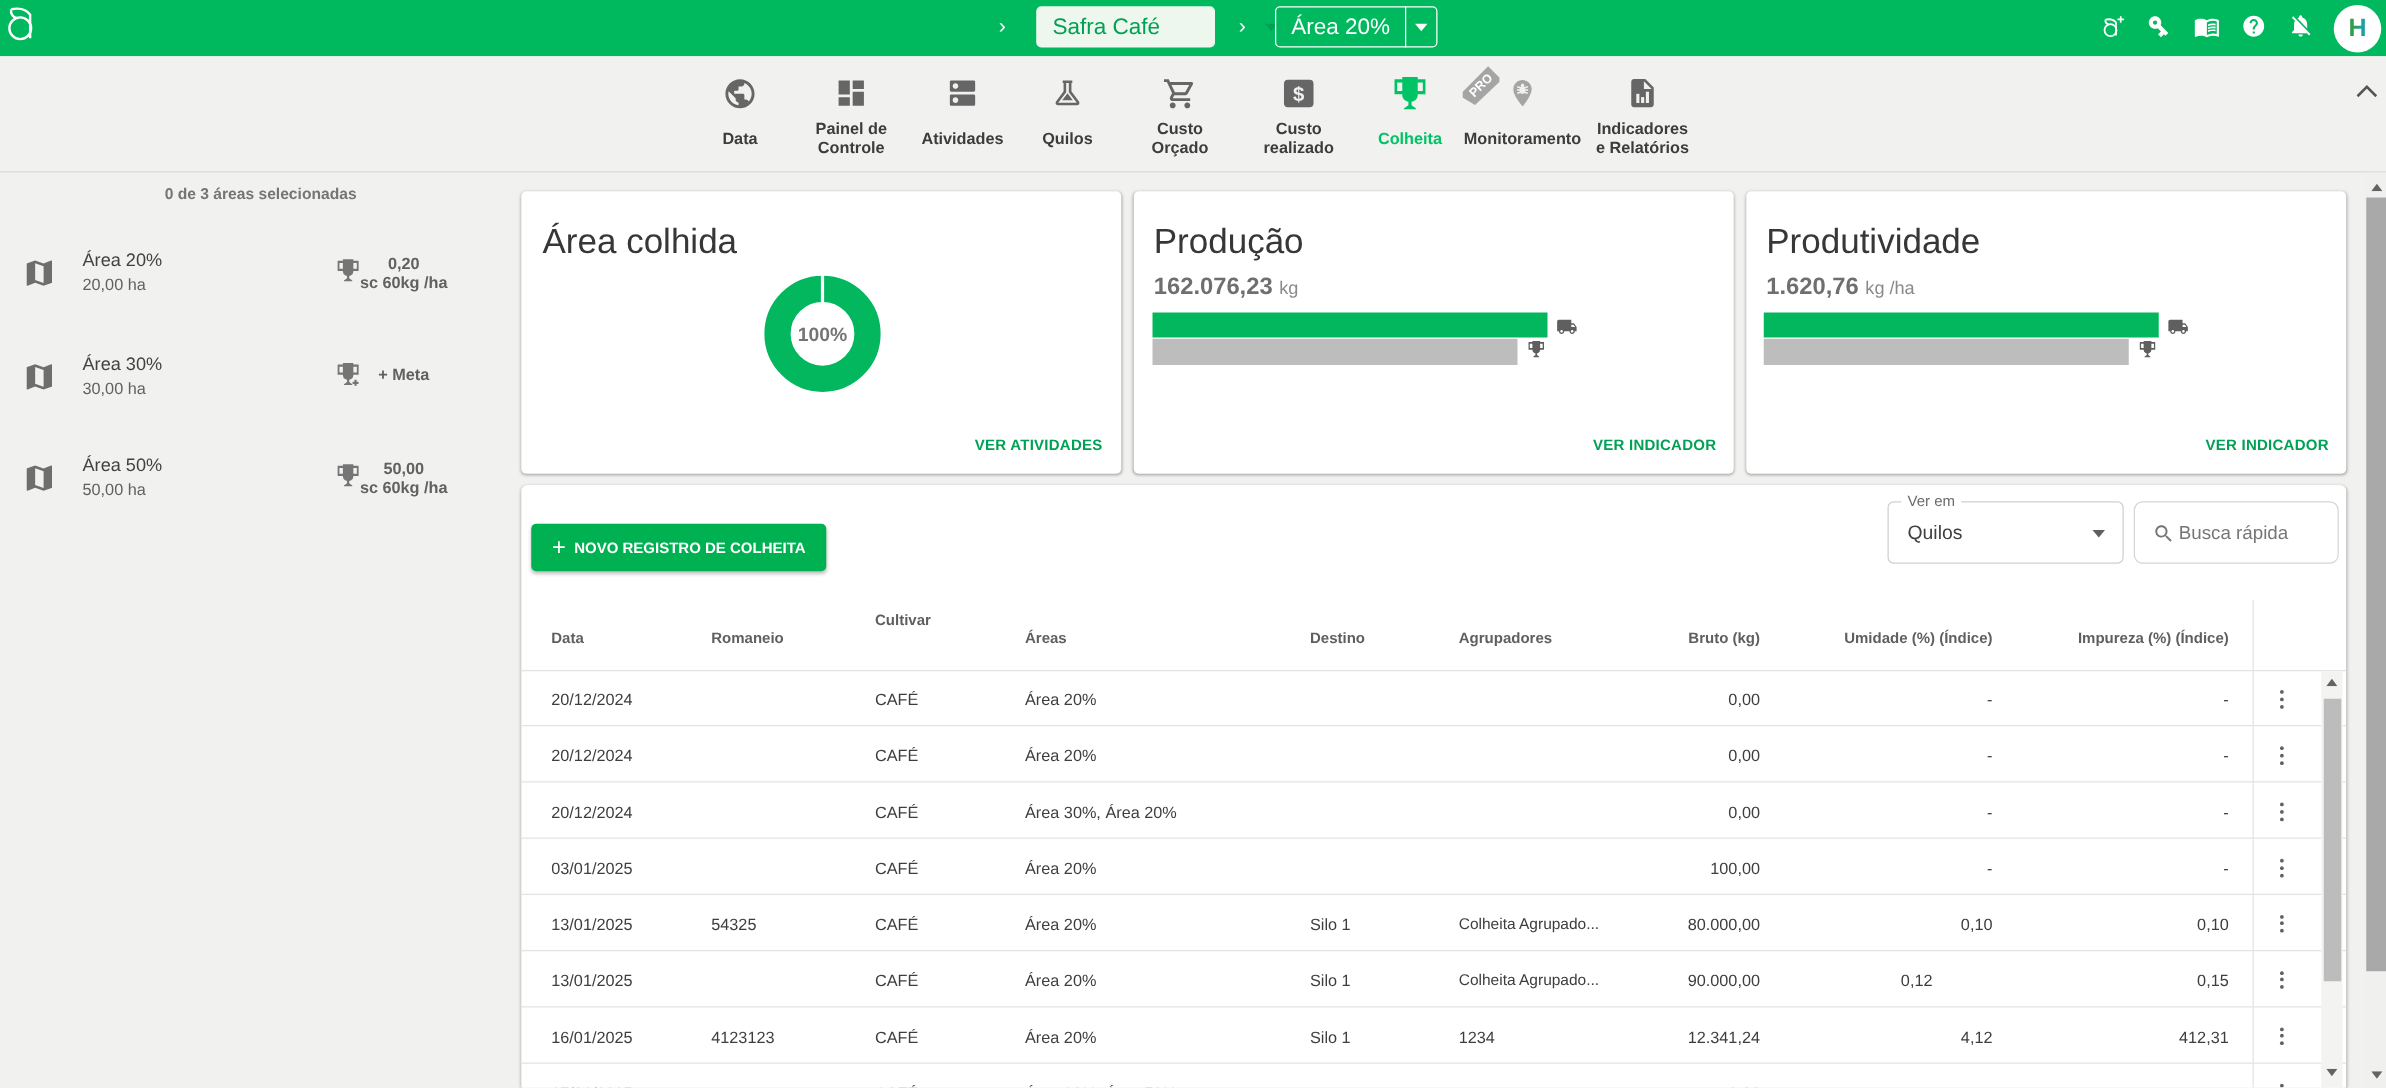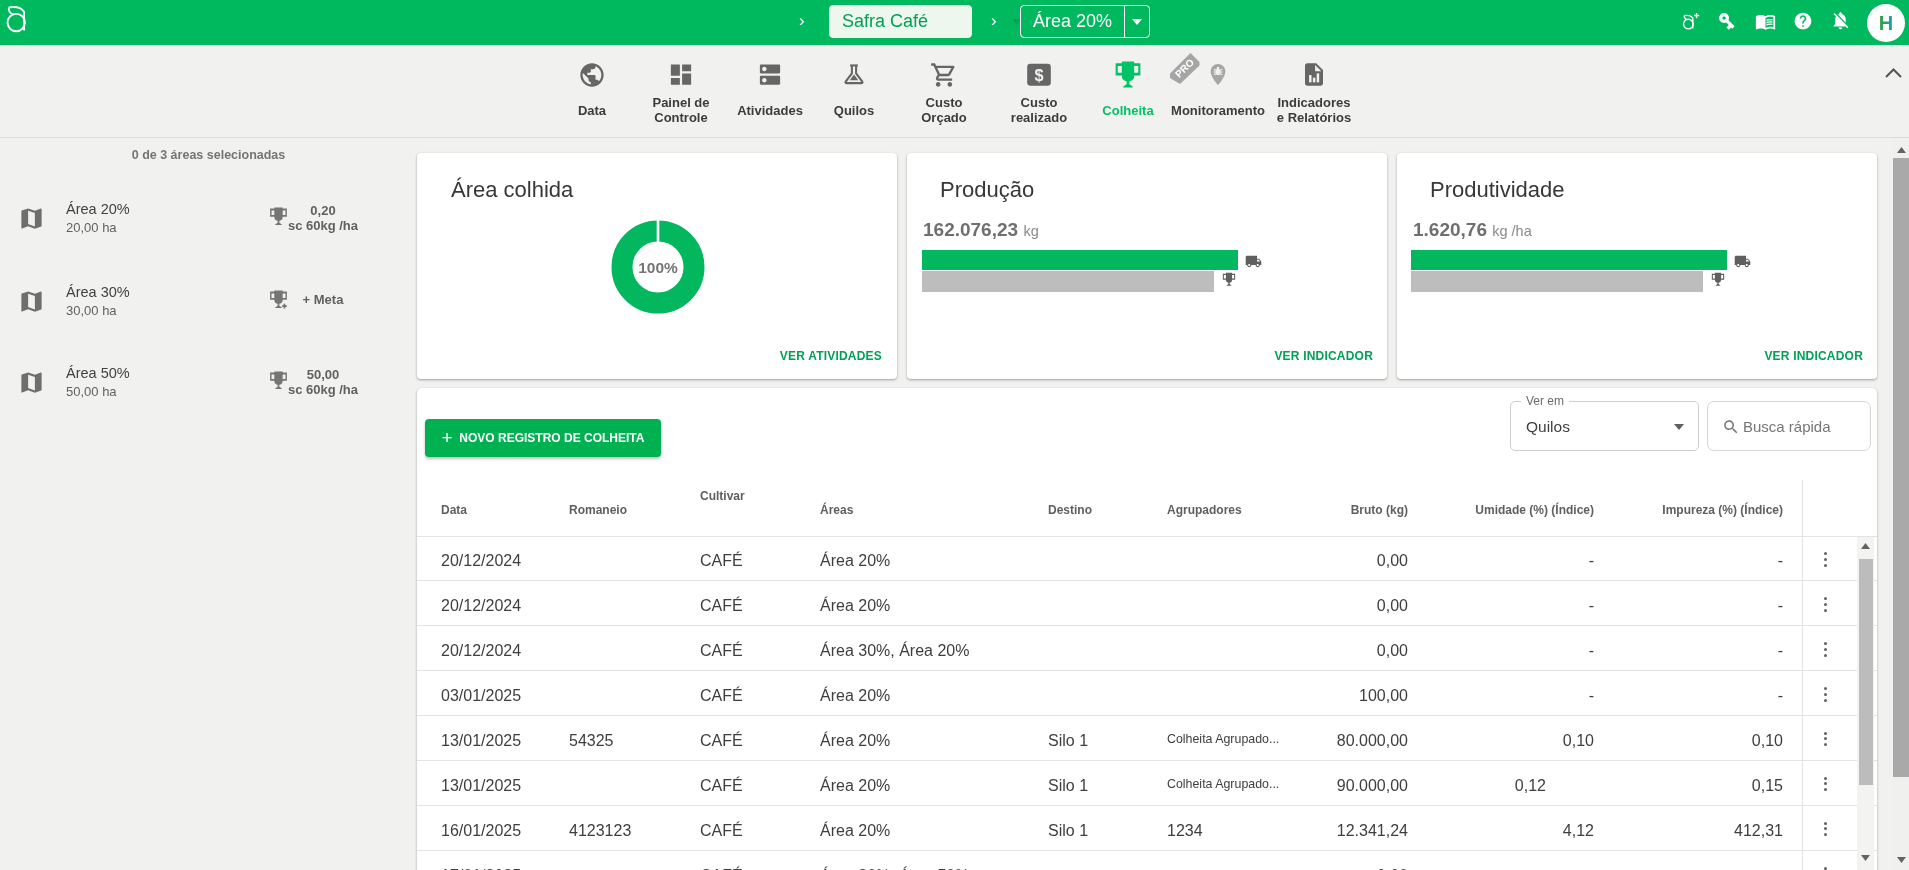--- a/index.html
+++ b/index.html
@@ -16,35 +16,35 @@
 .caret { width:0; height:0; border-left:5px solid transparent; border-right:5px solid transparent; border-top:6px solid #fff; }
 .bcsep { color:#fff; font-size:17px; }
 .tab { position:absolute; top:0; height:93px; text-align:center; color:#3c3c3c; font-size:13px; font-weight:bold; }
 .tab .ic { position:absolute; top:16px; left:50%; transform:translateX(-50%); }
 .tab .lbl { position:absolute; top:51px; left:50%; transform:translateX(-50%); white-space:nowrap; line-height:15px; }
 .tab.active { color:#00c365; }
 .lbl.one { top:58px; }
 .lbl.two { top:50px; }
 .hleft { font-size:12px; font-weight:bold; color:#5f5f5f; }
 .rowline { position:absolute; left:0; right:0; border-top:1px solid #e3e3e3; }
-.cell { position:absolute; font-size:16px; color:#3e3e3e; white-space:nowrap; }
+.cell { position:absolute; font-size:13px; color:#3e3e3e; white-space:nowrap; }
 .trow { position:absolute; left:0; width:100%; height:20px; }
 .cell.r { width:100px; text-align:right; }
 .cell.r2 { width:150px; text-align:right; }
 .cell.r3 { width:160px; text-align:right; }
 .dots { position:absolute; width:4px; }
 .dots i { display:block; width:3px; height:3px; border-radius:50%; background:#606060; margin:0 0 2.8px 0; }
 .greenlink { color:#00a155; font-size:12px; font-weight:bold; letter-spacing:.2px; }
 .sbitem { position:absolute; left:0; width:417px; height:70px; }
 .mapic { position:absolute; left:18px; top:9px; }
 .aname { position:absolute; left:66px; top:5px; font-size:14.5px; color:#424242; }
 .aha { position:absolute; left:66px; top:24px; font-size:13px; color:#616161; }
 .troph { position:absolute; left:269px; top:10.5px; }
 .tval { position:absolute; left:286px; top:7px; width:74px; text-align:center; font-size:13px; font-weight:bold; color:#616161; line-height:15.5px; }
-.ctitle { font-size:22px; color:#373737;margin-left:17px; }
+.ctitle { font-size:28px; color:#373737; }
 .bignum { font-size:19px; font-weight:bold; color:#6f6f6f; }
 .bignum span { font-size:14.5px; font-weight:normal; color:#8a8a8a; }
 </style>
 </head>
 <body>
 <div class="abs header" id="header">
   <svg class="abs" style="left:-1px; top:0px;" width="38" height="38" viewBox="0 0 38 38">
     <circle cx="17.2" cy="22.6" r="8.7" fill="none" stroke="#fff" stroke-width="1.9"></circle>
     <path d="M 9.9 7.4 C 16.5 6.2 22.3 7.6 25.1 11.8 L 25.1 30.6" fill="none" stroke="#fff" stroke-width="1.9"></path>
     <path d="M 9.9 7.4 C 9.2 11.2 11.4 14.0 15.1 14.6" fill="none" stroke="#fff" stroke-width="1.9"></path>

